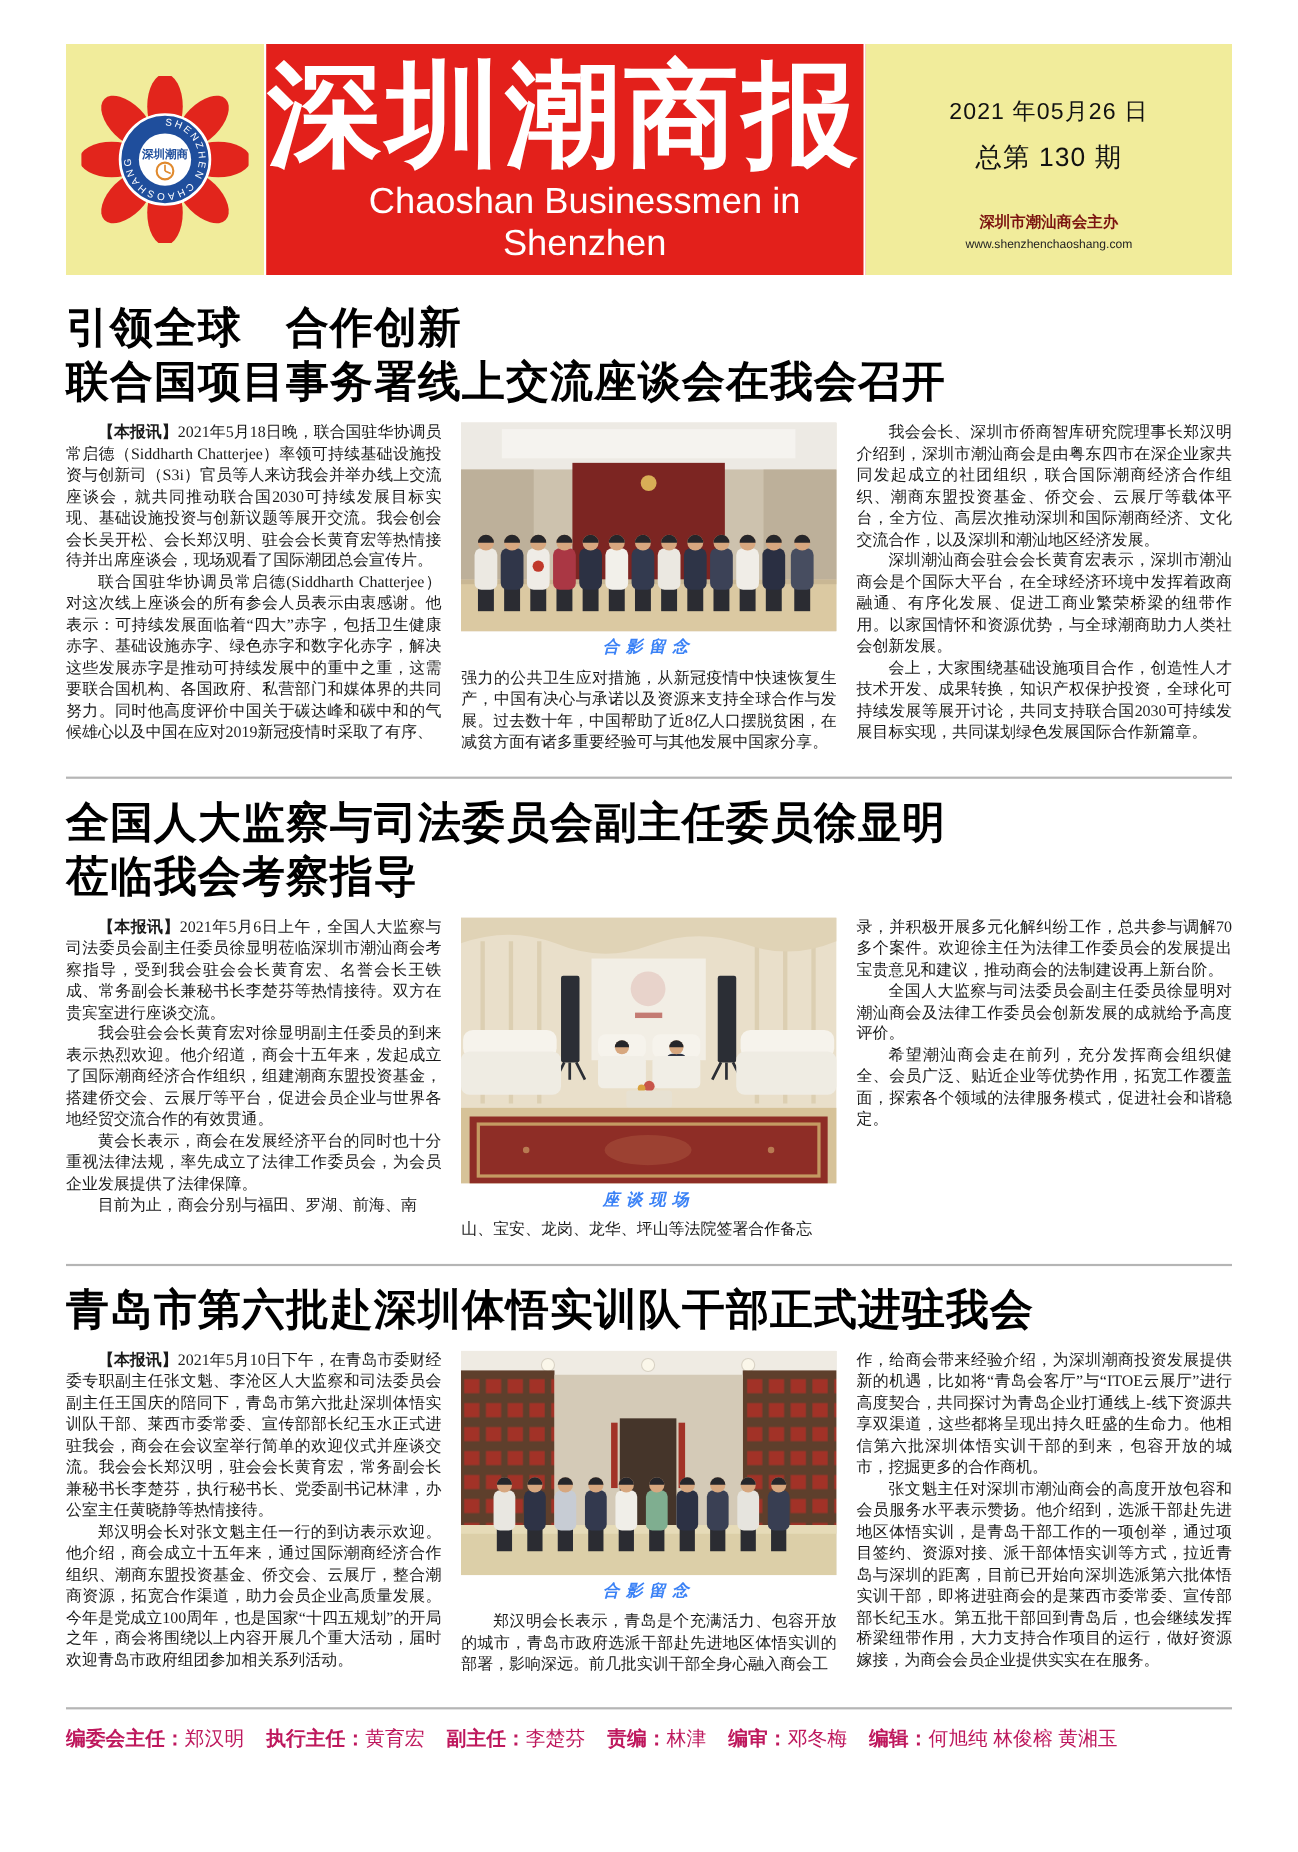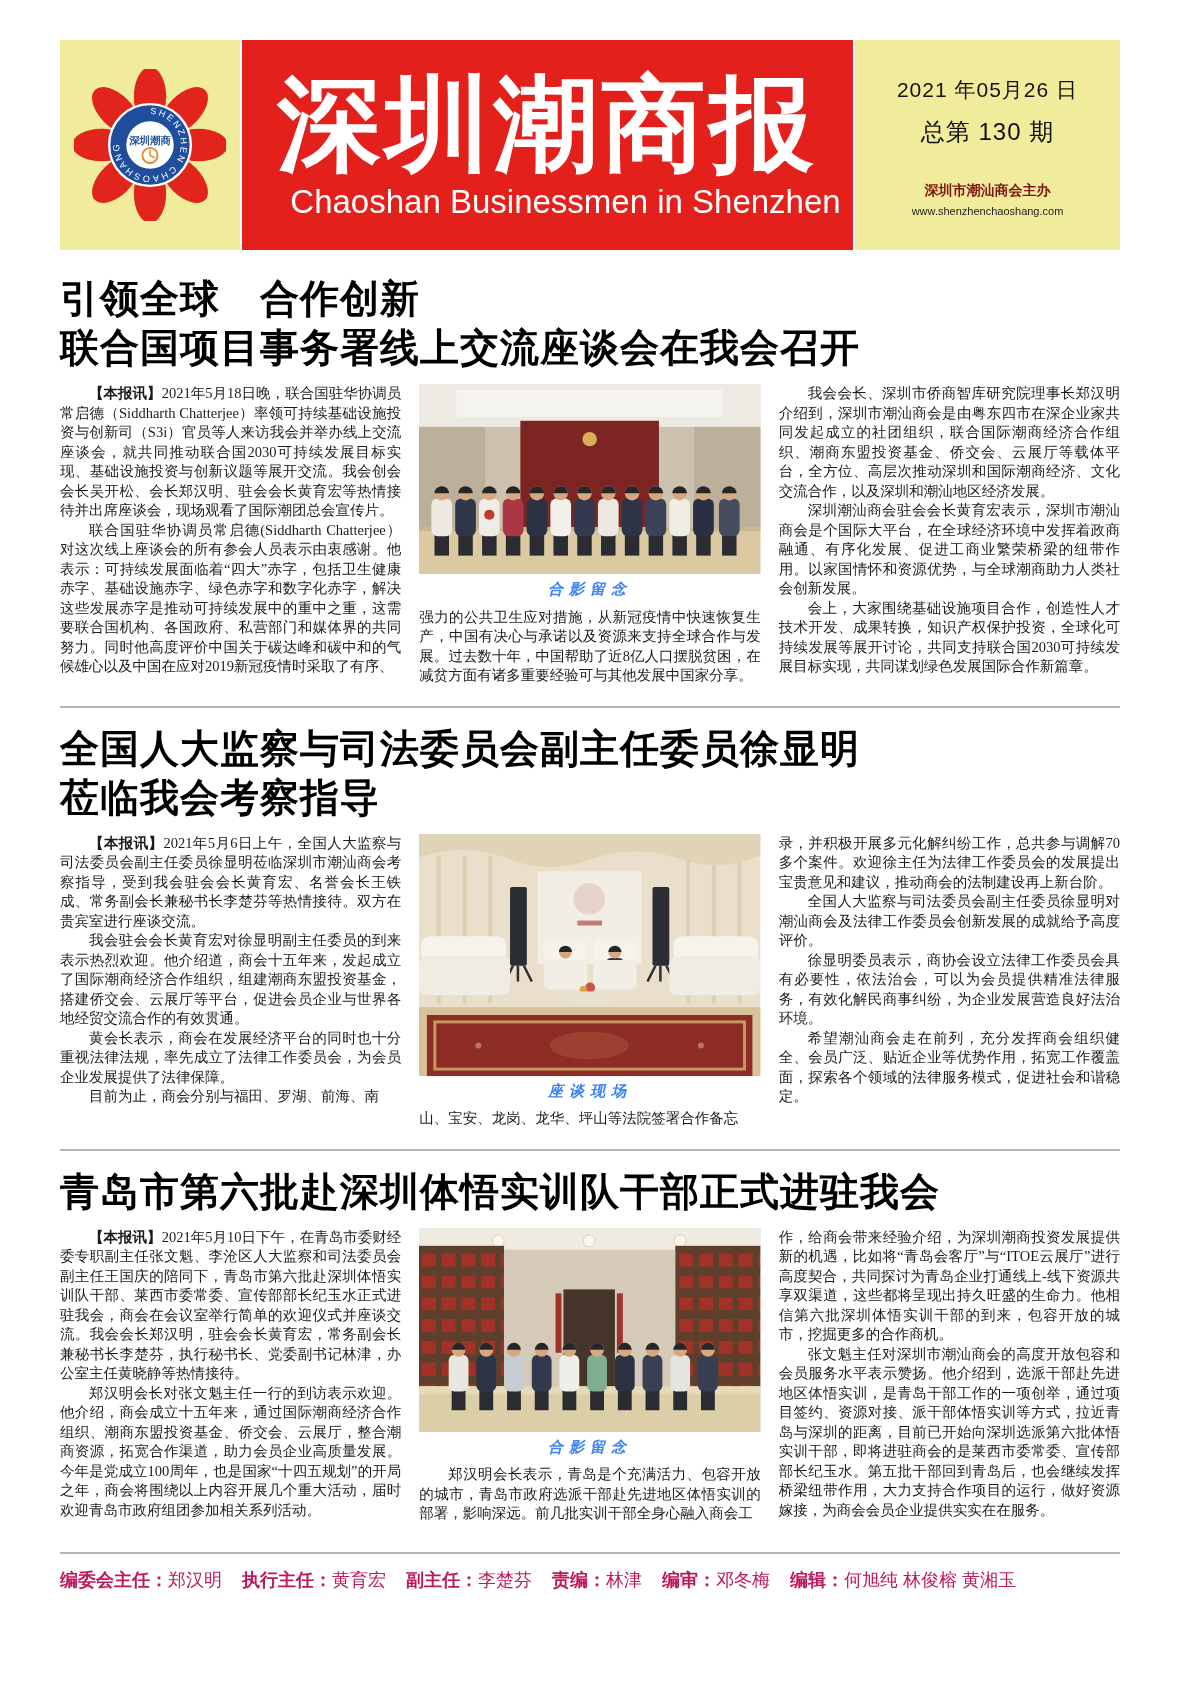--- a/index.html
+++ b/index.html
@@ -6,28 +6,28 @@
   html,body { background:#ffffff; }
   .page {
     width:1180px; height:1684px; background:#ffffff; overflow:hidden;
     padding:40px 60px 0 60px; position:relative;
     font-family:"Liberation Serif","DejaVu Serif",serif; color:#1b1b1b;
   }
   
   .masthead { display:flex; height:210px; background:#f1ec9b; }
   .mast-logo { width:180px; display:flex; align-items:center; justify-content:center; }
   .mast-banner {
-    width:615px; background:#e3201b; color:#fff; text-align:center;
+    width:547px; background:#e3201b; color:#fff; text-align:center;
     display:flex; flex-direction:column; justify-content:center;
     border-left:2px solid #fff; border-right:2px solid #fff;
   }
   .mast-title { font-size:104px; font-weight:bold; line-height:1.08; letter-spacing:4px;
     font-family:"Liberation Serif","DejaVu Serif",serif; }
   .mast-sub { font-size:33px; margin-top:2px; font-family:"Liberation Sans","DejaVu Sans",sans-serif;padding-left:36px; }
-  .mast-right { flex:1; text-align:center; padding-top:36px;
+  .mast-right { flex:1; text-align:center; padding-top:47px;
     font-family:"Liberation Sans","DejaVu Sans",sans-serif; color:#111; }
   .mast-date { font-size:21px; letter-spacing:1px; }
   .mast-issue { font-size:24px; margin-top:12px; letter-spacing:1px; }
   .mast-pub { font-size:14px; font-weight:bold; color:#7c1410; margin-top:34px; }
   .mast-web { font-size:11px; margin-top:5px; color:#222; }
   
   .article { margin-top:24px; }
   .art-title { font-family:"Liberation Sans","DejaVu Sans",sans-serif;
     font-weight:bold; font-size:39px; line-height:49px; color:#000; letter-spacing:1px; }
   .cols { display:flex; gap:18px; margin-top:12px; }
@@ -206,21 +206,20 @@
           <ellipse cx="172" cy="215" rx="40" ry="14" fill="#a34a38" opacity="0.7"></ellipse>
           <circle cx="60" cy="215" r="3" fill="#b87a52"></circle>
           <circle cx="285" cy="215" r="3" fill="#b87a52"></circle>
         </svg>
         <div class="caption">座谈现场</div>
         <p class="noindent">山、宝安、龙岗、龙华、坪山等法院签署合作备忘</p>
       </div>
       <div class="col">
         <p class="noindent">录，并积极开展多元化解纠纷工作，总共参与调解70多个案件。欢迎徐主任为法律工作委员会的发展提出宝贵意见和建议，推动商会的法制建设再上新台阶。</p>
         <p>全国人大监察与司法委员会副主任委员徐显明对潮汕商会及法律工作委员会创新发展的成就给予高度评价。</p>
-        <p>徐显明委员表示，商协会设立法律工作委员会具有必要性，依法治会，可以为会员提供精准法律服务，有效化解民商事纠纷，为企业发展营造良好法治环境。</p>
         <p>希望潮汕商会走在前列，充分发挥商会组织健全、会员广泛、贴近企业等优势作用，拓宽工作覆盖面，探索各个领域的法律服务模式，促进社会和谐稳定。</p>
       </div>
     </div>
   </section>
 
   <div class="rule"></div>
 
   <section class="article" style="margin-top:0">
     <div class="art-title">
       <div>青岛市第六批赴深圳体悟实训队干部正式进驻我会</div>

